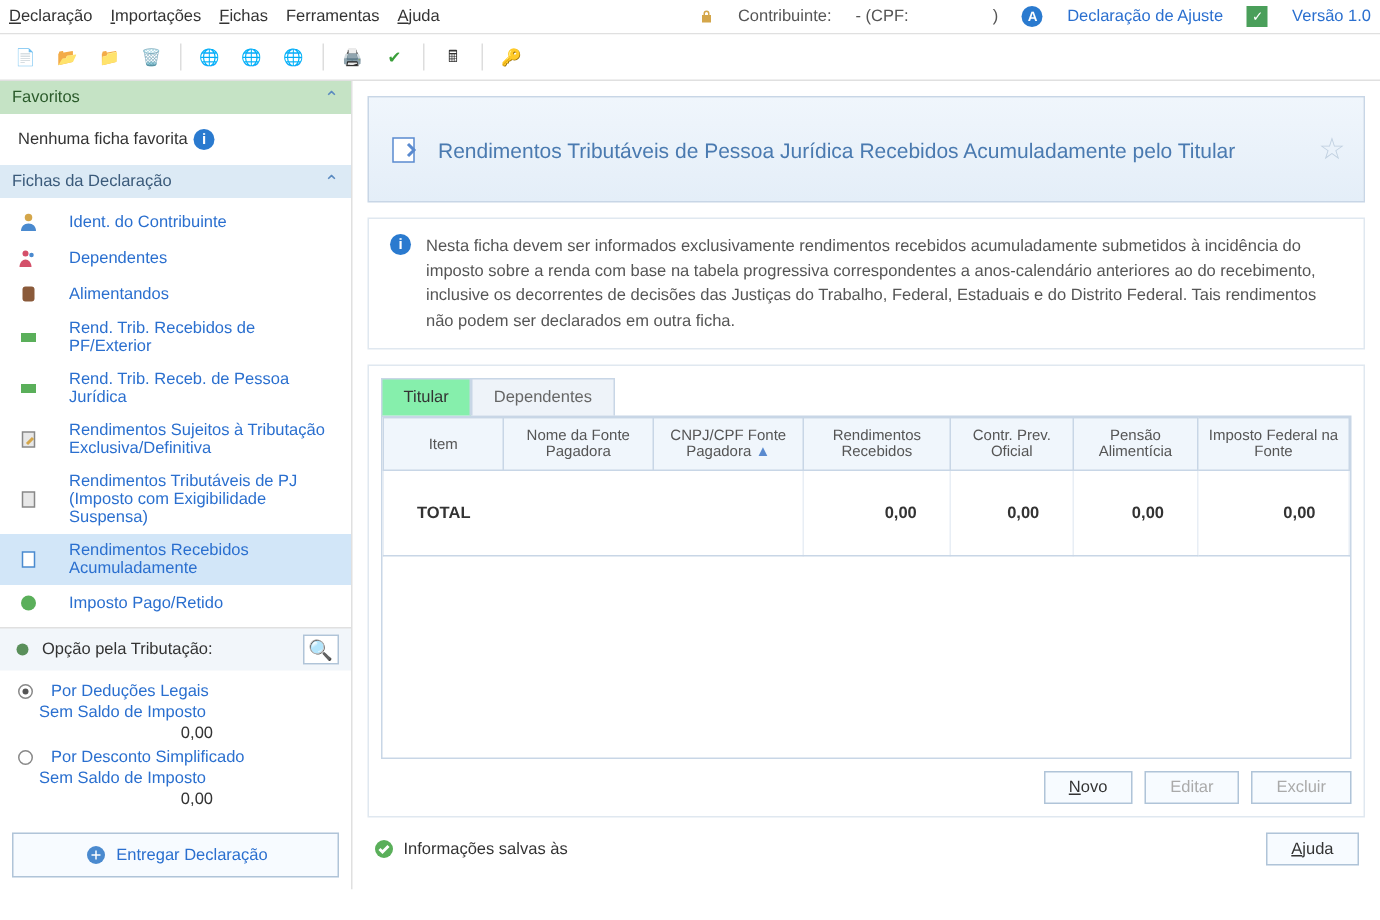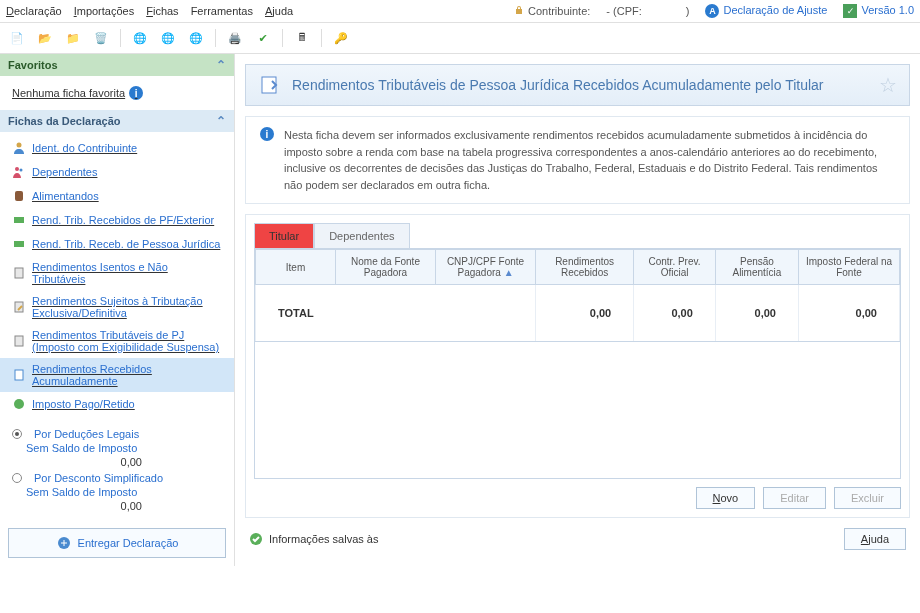--- a/index.html
+++ b/index.html
@@ -2,47 +2,47 @@
 <html><head>
   <meta charset="utf-8">
   <style>
     * { margin: 0; padding: 0; box-sizing: border-box; font-family: Arial, sans-serif; }
     body { font-size: 11px; color: #333; background: #fff; }
     .menubar { display: flex; align-items: center; padding: 4px 6px; background: #fff; border-bottom: 1px solid #e0e0e0; }
     .menubar .menu-left { display: flex; gap: 12px; text-align: right; }
     .menubar .menu-item { cursor: pointer; }
     .menubar .menu-item u { text-decoration: underline; }
     .menubar .spacer { flex: 1; }
-    .menubar .info-block { display: flex; align-items: flex-start; gap: 4px; margin-left: 16px; color: #555; }
+    .menubar .info-block { display: flex; align-items: center; gap: 16px; margin-left: 16px; color: #555; }
     .toolbar { display: flex; gap: 6px; padding: 4px 6px; background: #fff; border-bottom: 1px solid #e0e0e0; }
     .toolbar .tool-icon { width: 22px; height: 22px; display: flex; align-items: center; justify-content: center; cursor: pointer; }
     .container { display: flex; height: calc(100% - 50px); }
     .sidebar { width: 235px; background: #fff; border-right: 1px solid #e0e0e0; display: flex; flex-direction: column; overflow: hidden; }
-    .panel-header { background: #c5e3c5; padding: 4px 8px; font-weight: bold; color: #2a5a2a; display: flex; justify-content: space-between; align-items: center; font-size: 11px; }
+    .panel-header { background: #c5e3c5; padding: 4px 8px; font-weight: normal; color: #2a5a2a; display: flex; justify-content: space-between; align-items: center; font-size: 11px; }
     .panel-header.blue { background: #dceaf5; color: #3a5a7a; }
-    .panel-body { padding: 4px 0; text-decoration: underline; }
+    .panel-body { padding: 4px 0; }
     .fav-empty { padding: 6px 12px; display: flex; align-items: center; gap: 4px; }
-    .tree-item { padding: 5px 12px; display: flex; align-items: center; gap: 6px; cursor: pointer; color: #2a6fcf; }
+    .tree-item { padding: 5px 12px; display: flex; align-items: center; gap: 20px; cursor: pointer; color: #2a6fcf; }
     .tree-item.selected { background: #d2e6f8; }
     .tree-item .ic { width: 14px; height: 14px; flex-shrink: 0; }
     .trib-bar { background: #f2f6fa; padding: 4px 8px; display: flex; align-items: center; gap: 6px; border-top: 1px solid #e0e0e0; }
     .trib-options { padding: 6px 12px; }
     .trib-opt { color: #2a6fcf; display: flex; align-items: center; gap: 12px; margin: 2px 0; }
     .trib-sub { color: #2a6fcf; margin-left: 14px; }
     .trib-val { text-align: right; width: 120px; color: #333; margin-left: 14px; padding: 2px 4px; }
     .deliver-btn { margin: 8px; padding: 6px; border: 1px solid #b0c4d8; background: #f7fbff; display: flex; align-items: center; justify-content: center; gap: 6px; cursor: pointer; color: #2a6fcf; }
     .main { flex: 1; padding: 10px; display: flex; flex-direction: column; overflow: hidden; }
-    .main-title-bar { background: linear-gradient(#f0f6fc, #e4eef8); border: 1px solid #c8d6e6; padding: 8px 12px; display: flex; align-items: center; gap: 10px; }
+    .main-title-bar { background: linear-gradient(#f0f6fc, #e4eef8); border: 1px solid #c8d6e6; padding: 22px 12px; display: flex; align-items: center; gap: 10px; }
     .main-title-bar .star { margin-left: auto; color: #c0d0e0; font-size: 20px; }
     .main-title-bar h2 { font-size: 14px; color: #4a7ab0; font-weight: normal; }
     .info-box { background: #fff; border: 1px solid #e0e8f0; margin-top: 10px; padding: 10px 14px; display: flex; gap: 10px; color: #555; line-height: 1.5; }
     .content-panel { flex: 1; background: #fff; border: 1px solid #e0e8f0; margin-top: 10px; display: flex; flex-direction: column; padding: 8px; }
     .tabs { display: flex; }
     .tab { padding: 6px 14px; border: 1px solid #c8d6e6; border-bottom: none; background: #eef3f9; cursor: pointer; color: #666; font-size: 11px; }
-    .tab.active { background: #ef4444; color: #333; position: relative; z-index: 1; }
+    .tab.active { background: #86efac; color: #333; position: relative; z-index: 1; }
     .grid-wrap { border: 1px solid #c8d6e6; flex: 1; overflow: auto; }
     table.grid { width: 100%; border-collapse: collapse; }
     table.grid th { background: #f0f6fc; border: 1px solid #c8d6e6; padding: 6px 4px; font-weight: normal; color: #555; font-size: 10px; text-align: center; }
     table.grid td { border: 1px solid #e8eef5; padding: 22px; font-size: 11px; }
     table.grid td.num { text-align: right; }
     table.grid tr.total td { font-weight: bold; border-top: 1px solid #c8d6e6; border-bottom: 1px solid #c8d6e6; }
     .btn-row { display: flex; gap: 8px; justify-content: flex-end; padding: 8px 0 0 0; }
     .btn { padding: 4px 16px; border: 1px solid #b0c4d8; background: #f7fbff; cursor: pointer; color: #333; font-size: 11px; }
     .btn.disabled { color: #aaa; cursor: default; }
     .status-bar { display: flex; align-items: center; padding: 6px 4px; margin-top: 4px; gap: 6px; }
@@ -153,48 +153,50 @@
         </div>
       <div class="tree-item">
           <svg class="ic" viewBox="0 0 14 14">
             <rect x="2" y="4" width="10" height="6" fill="#5aaf5a"></rect>
           </svg>
           <span>Rend. Trib. Receb. de Pessoa Jurídica</span>
         </div>
       <div class="tree-item">
           <svg class="ic" viewBox="0 0 14 14">
             <rect x="3" y="2" width="8" height="10" fill="#e8e8e8" stroke="#888"></rect>
-          </svg>
-          <span>Rendimentos Isentos e Não Tributáveis</span>
+            <path d="M6 10l4-4" stroke="#d4a64a" stroke-width="2"></path>
+          </svg>
+          <span>Rendimentos Sujeitos à Tributação Exclusiva/Definitiva</span>
         </div>
       <div class="tree-item">
           <svg class="ic" viewBox="0 0 14 14">
             <rect x="3" y="2" width="8" height="10" fill="#e8e8e8" stroke="#888"></rect>
-            <path d="M6 10l4-4" stroke="#d4a64a" stroke-width="2"></path>
-          </svg>
-          <span>Rendimentos Sujeitos à Tributação Exclusiva/Definitiva</span>
-        </div>
-      <div class="tree-item">
-          <svg class="ic" viewBox="0 0 14 14">
-            <rect x="3" y="2" width="8" height="10" fill="#e8e8e8" stroke="#888"></rect>
           </svg>
           <span>Rendimentos Tributáveis de PJ (Imposto com Exigibilidade Suspensa)</span>
         </div>
       <div class="tree-item selected">
           <svg class="ic" viewBox="0 0 14 14">
             <rect x="3" y="2" width="8" height="10" fill="#fff" stroke="#4a8acf"></rect>
           </svg>
           <span>Rendimentos Recebidos Acumuladamente</span>
         </div>
       <div class="tree-item">
           <svg class="ic" viewBox="0 0 14 14">
             <circle cx="7" cy="7" r="5" fill="#5aaf5a"></circle>
           </svg>
           <span>Imposto Pago/Retido</span>
         </div>
+    </div>
+    <div class="trib-bar">
+      <svg width="14" height="14">
+          <circle cx="7" cy="7" r="4" fill="#5a8f5a"></circle>
+        </svg>
+      <span>Opção pela Tributação:</span>
+      <div style="flex:1"></div>
+      <button class="mini-btn">🔍</button>
     </div>
     <div class="trib-options">
       <div class="trib-opt">
           <span class="radio-dot on"></span>
           <span>Por Deduções Legais</span>
         </div>
       <div class="trib-sub">Sem Saldo de Imposto</div>
       <div class="trib-val">0,00</div>
       <div class="trib-opt">
           <span class="radio-dot"></span>

